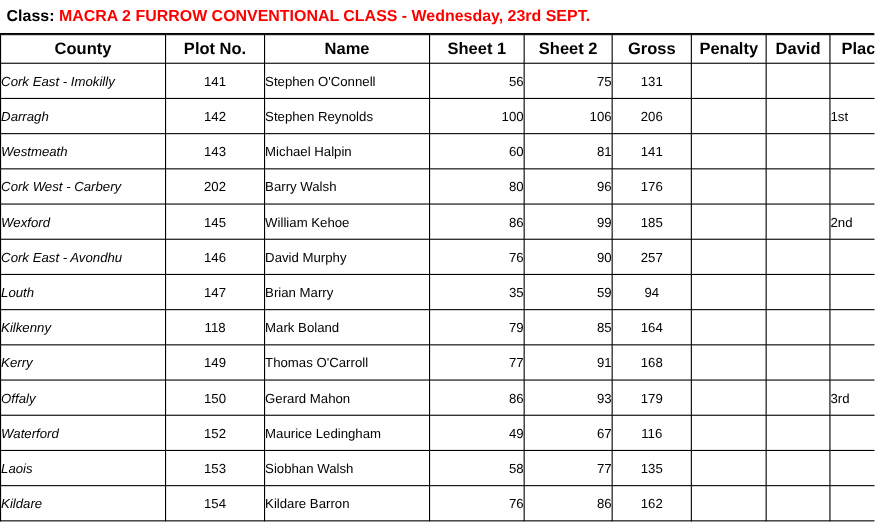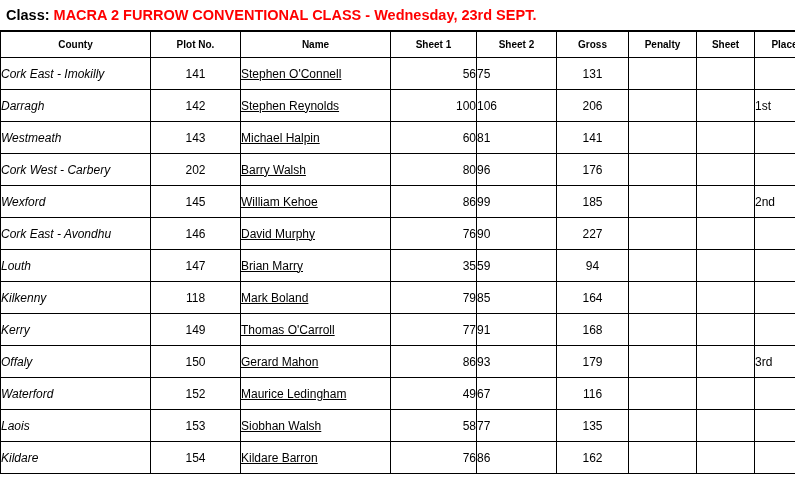--- a/index.html
+++ b/index.html
@@ -48,21 +48,21 @@
     border: 1px solid #000000;
     padding: 0;
     font-size: 12px;
     box-sizing: border-box;
     overflow: hidden;
     white-space: nowrap;
   }
   table.grid th {
     height: 26px;
     font-weight: bold;
-    font-size: 10px;
+    font-size: 15px;
     vertical-align: middle;
   }
   table.grid td {
     height: 32px;
     vertical-align: middle;
   }
   
   col.c-county   { width: 150px; }
   col.c-plot     { width: 90px; }
   col.c-name     { width: 150px; }
@@ -80,31 +80,30 @@
     font-style: italic;
   }
   .cell-plot {
     text-align: center;
     font-size: 12px;
   }
   .cell-name {
     padding-left: 6px;
     text-align: left;
     font-size: 12px;
-    text-decoration: underline;
   }
   .cell-sheet1 {
     text-align: right;
     padding-right: 5px;
     font-size: 12px;
     vertical-align: bottom;
     padding-bottom: 3px;
   }
   .cell-sheet2 {
-    text-align: left;
+    text-align: right;
     font-size: 12.5px;
     vertical-align: top;
     padding-top: 2px;
   }
   .cell-gross {
     text-align: center;
     font-size: 12.5px;
     vertical-align: top;
     padding-top: 2px;
   }
@@ -143,21 +142,21 @@
     </colgroup>
     <thead>
       <tr>
         <th>County</th>
         <th>Plot No.</th>
         <th>Name</th>
         <th>Sheet 1</th>
         <th>Sheet 2</th>
         <th>Gross</th>
         <th>Penalty</th>
-        <th>Sheet</th>
+        <th>David</th>
         <th>Place</th>
       </tr>
     </thead>
     <tbody>
       <tr>
         <td class="cell-county">Cork East - Imokilly</td>
         <td class="cell-plot">141</td>
         <td class="cell-name">Stephen O'Connell</td>
         <td class="cell-sheet1">56</td>
         <td class="cell-sheet2">75</td>
@@ -209,21 +208,21 @@
         <td class="cell-penalty"></td>
         <td class="cell-nett"></td>
         <td class="cell-place">2nd</td>
       </tr>
       <tr>
         <td class="cell-county">Cork East - Avondhu</td>
         <td class="cell-plot">146</td>
         <td class="cell-name">David Murphy</td>
         <td class="cell-sheet1">76</td>
         <td class="cell-sheet2">90</td>
-        <td class="cell-gross">227</td>
+        <td class="cell-gross">257</td>
         <td class="cell-penalty"></td>
         <td class="cell-nett"></td>
         <td class="cell-place"></td>
       </tr>
       <tr>
         <td class="cell-county">Louth</td>
         <td class="cell-plot">147</td>
         <td class="cell-name">Brian Marry</td>
         <td class="cell-sheet1">35</td>
         <td class="cell-sheet2">59</td>

